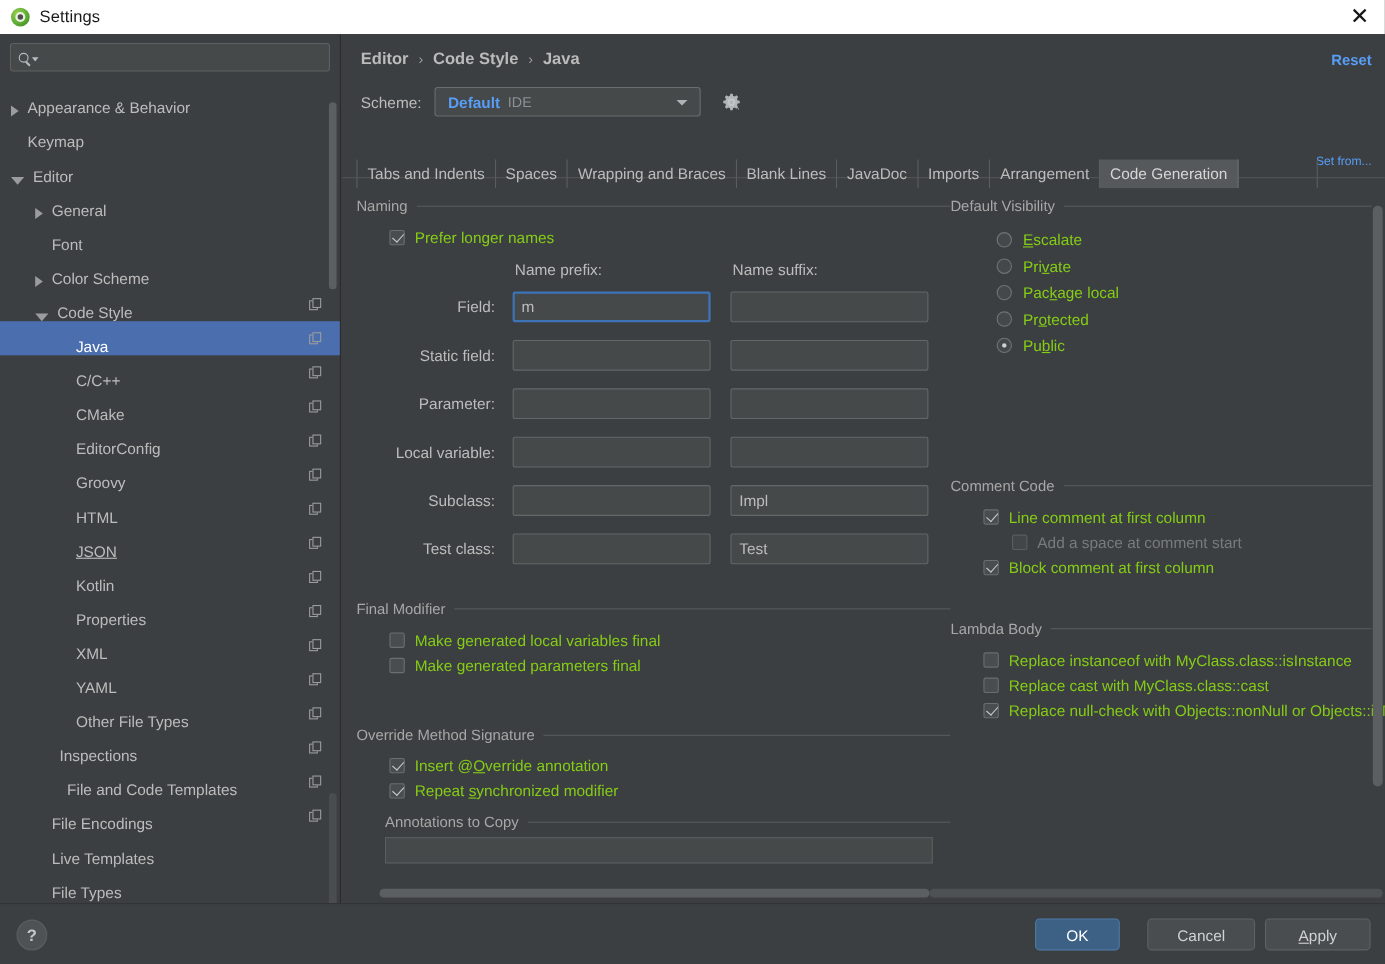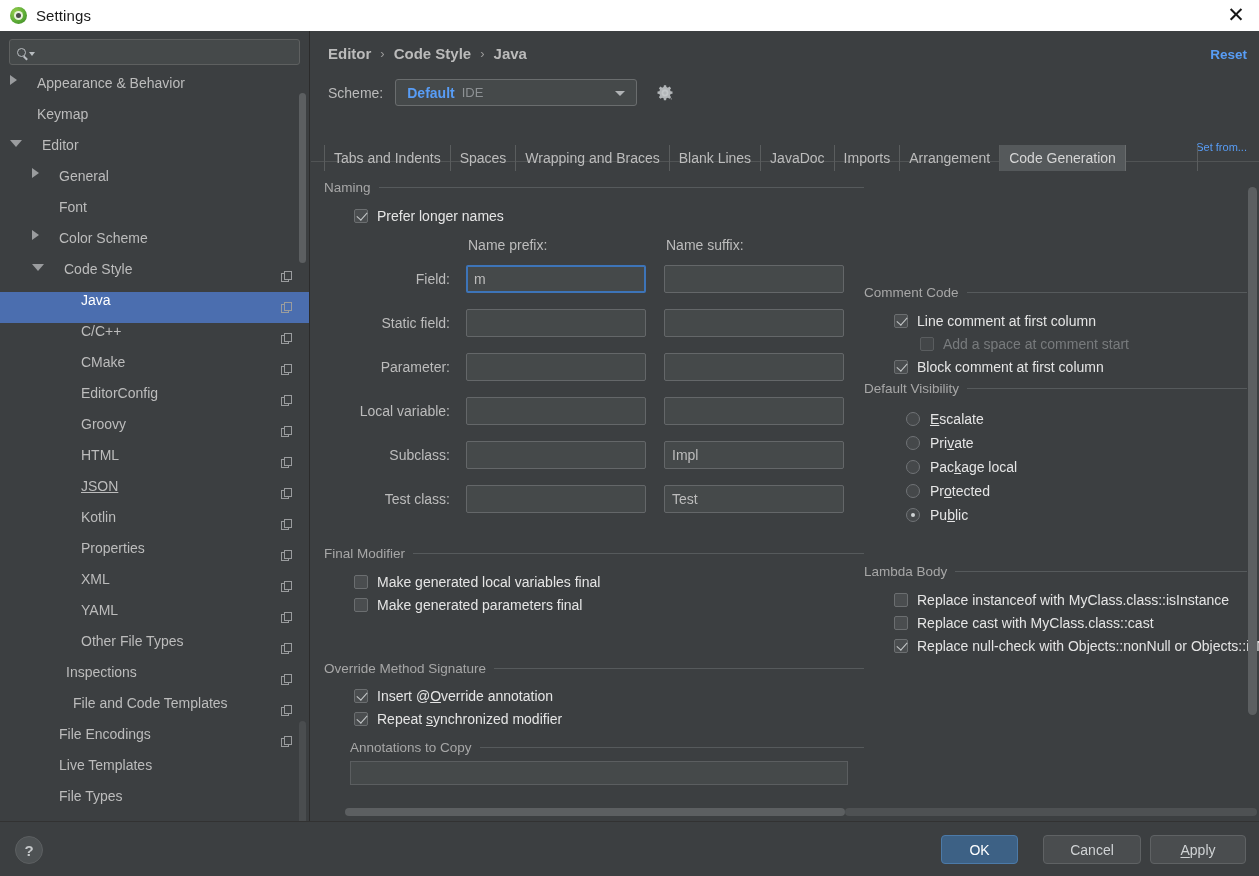--- a/index.html
+++ b/index.html
@@ -64,22 +64,22 @@
     margin-left: 2px; margin-top: 4px;
   }
   .search-input {
     flex: 1; background: transparent; border: none; outline: none;
     color: #bbbbbb; font-size: 13px; font-family: "Liberation Sans", sans-serif;
     padding-left: 5px;
   }
 
   .tree { margin-top: 10px; position: relative; height: 745px; overflow: hidden; }
   .tree-row {
-    height: 31px; display: flex; align-items: flex-start; position: relative;
-    font-size: 14px; color: #bcbcbc; padding-right: 16px; white-space: nowrap; gap: 12px;
+    height: 31px; display: flex; align-items: flex-end; position: relative;
+    font-size: 14px; color: #bcbcbc; padding-right: 16px; white-space: nowrap;
   }
   .tree-row.sel { background: #4b6eaf; color: #ffffff; }
   .tw {
     width: 0; height: 0; flex: none;
     border-top: 5px solid transparent; border-bottom: 5px solid transparent;
     border-left: 7px solid #9a9c9e; margin-right: 8px;
   }
   .tw.open {
     border-left: 6px solid transparent; border-right: 6px solid transparent;
     border-top: 7px solid #9a9c9e; border-bottom: none; margin-top: 3px;
@@ -180,21 +180,21 @@
   .cb-row { display: flex; align-items: center; height: 23px; margin-left: 30px; }
   .cb {
     width: 14px; height: 14px; border: 1px solid #6b6e70; background: #4a4d4f;
     border-radius: 2px; position: relative; flex: none; margin-right: 9px;
   }
   .cb.checked::after {
     content: ""; position: absolute; left: 3.5px; top: 0.5px; width: 5px; height: 9px;
     border: solid #c7cacb; border-width: 0 1.8px 1.8px 0; transform: rotate(42deg);
   }
   .cb.dim { border-color: #5a5d5f; background: #434648; }
-  .cb-lbl { font-size: 14px; color: #e5e5e5; white-space: nowrap; }
+  .cb-lbl { font-size: 14px; color: #84cc16; white-space: nowrap; }
   .cb-lbl.dim { color: #787b7d; }
   .cb-lbl u { text-decoration: underline; text-underline-offset: 1px; }
 
   .rb-row { display: flex; align-items: center; height: 24px; margin-left: 42px; }
   .rb {
     width: 14px; height: 14px; border: 1px solid #707376; background: #45484a;
     border-radius: 50%; position: relative; flex: none; margin-right: 10px;
   }
   .rb.on::after {
     content: ""; position: absolute; left: 4px; top: 4px; width: 4px; height: 4px;
@@ -586,66 +586,66 @@
             <span class="ttl">Annotations to Copy</span>
             <span class="ln"></span>
           </div>
           <div class="annot-box"></div>
         </div>
 
       </div>
 
       <div class="col-right">
 
+        <div class="group">
+          <div class="group-hdr">
+            <span class="ttl">Default Visibility</span>
+            <span class="ln"></span>
+          </div>
+          <div id="visibility-rows" style="margin-top:9px;">
+              <div class="rb-row">
+                <span class="rb"></span>
+                <span class="cb-lbl"><u>E</u>scalate</span>
+              </div>
+              <div class="rb-row">
+                <span class="rb"></span>
+                <span class="cb-lbl">Pri<u>v</u>ate</span>
+              </div>
+              <div class="rb-row">
+                <span class="rb"></span>
+                <span class="cb-lbl">Pac<u>k</u>age local</span>
+              </div>
+              <div class="rb-row">
+                <span class="rb"></span>
+                <span class="cb-lbl">Pr<u>o</u>tected</span>
+              </div>
+              <div class="rb-row">
+                <span class="rb on"></span>
+                <span class="cb-lbl">Pu<u>b</u>lic</span>
+              </div>
+            </div>
+        </div>
+
         <div class="group" style="margin-top:105px;">
           <div class="group-hdr">
             <span class="ttl">Comment Code</span>
             <span class="ln"></span>
           </div>
           <div id="comment-rows" style="margin-top:7px;">
               <div class="cb-row">
                 <span class="cb checked"></span>
                 <span class="cb-lbl">Line comment at first column</span>
               </div>
               <div class="cb-row" style="margin-left: 56px;">
                 <span class="cb dim"></span>
                 <span class="cb-lbl dim">Add a space at comment start</span>
               </div>
               <div class="cb-row">
                 <span class="cb checked"></span>
                 <span class="cb-lbl">Block comment at first column</span>
-              </div>
-            </div>
-        </div>
-
-        <div class="group">
-          <div class="group-hdr">
-            <span class="ttl">Default Visibility</span>
-            <span class="ln"></span>
-          </div>
-          <div id="visibility-rows" style="margin-top:9px;">
-              <div class="rb-row">
-                <span class="rb"></span>
-                <span class="cb-lbl"><u>E</u>scalate</span>
-              </div>
-              <div class="rb-row">
-                <span class="rb"></span>
-                <span class="cb-lbl">Pri<u>v</u>ate</span>
-              </div>
-              <div class="rb-row">
-                <span class="rb"></span>
-                <span class="cb-lbl">Pac<u>k</u>age local</span>
-              </div>
-              <div class="rb-row">
-                <span class="rb"></span>
-                <span class="cb-lbl">Pr<u>o</u>tected</span>
-              </div>
-              <div class="rb-row">
-                <span class="rb on"></span>
-                <span class="cb-lbl">Pu<u>b</u>lic</span>
               </div>
             </div>
         </div>
 
         <div class="group" style="margin-top:34px;">
           <div class="group-hdr">
             <span class="ttl">Lambda Body</span>
             <span class="ln"></span>
           </div>
           <div id="lambda-rows" style="margin-top:7px;">

